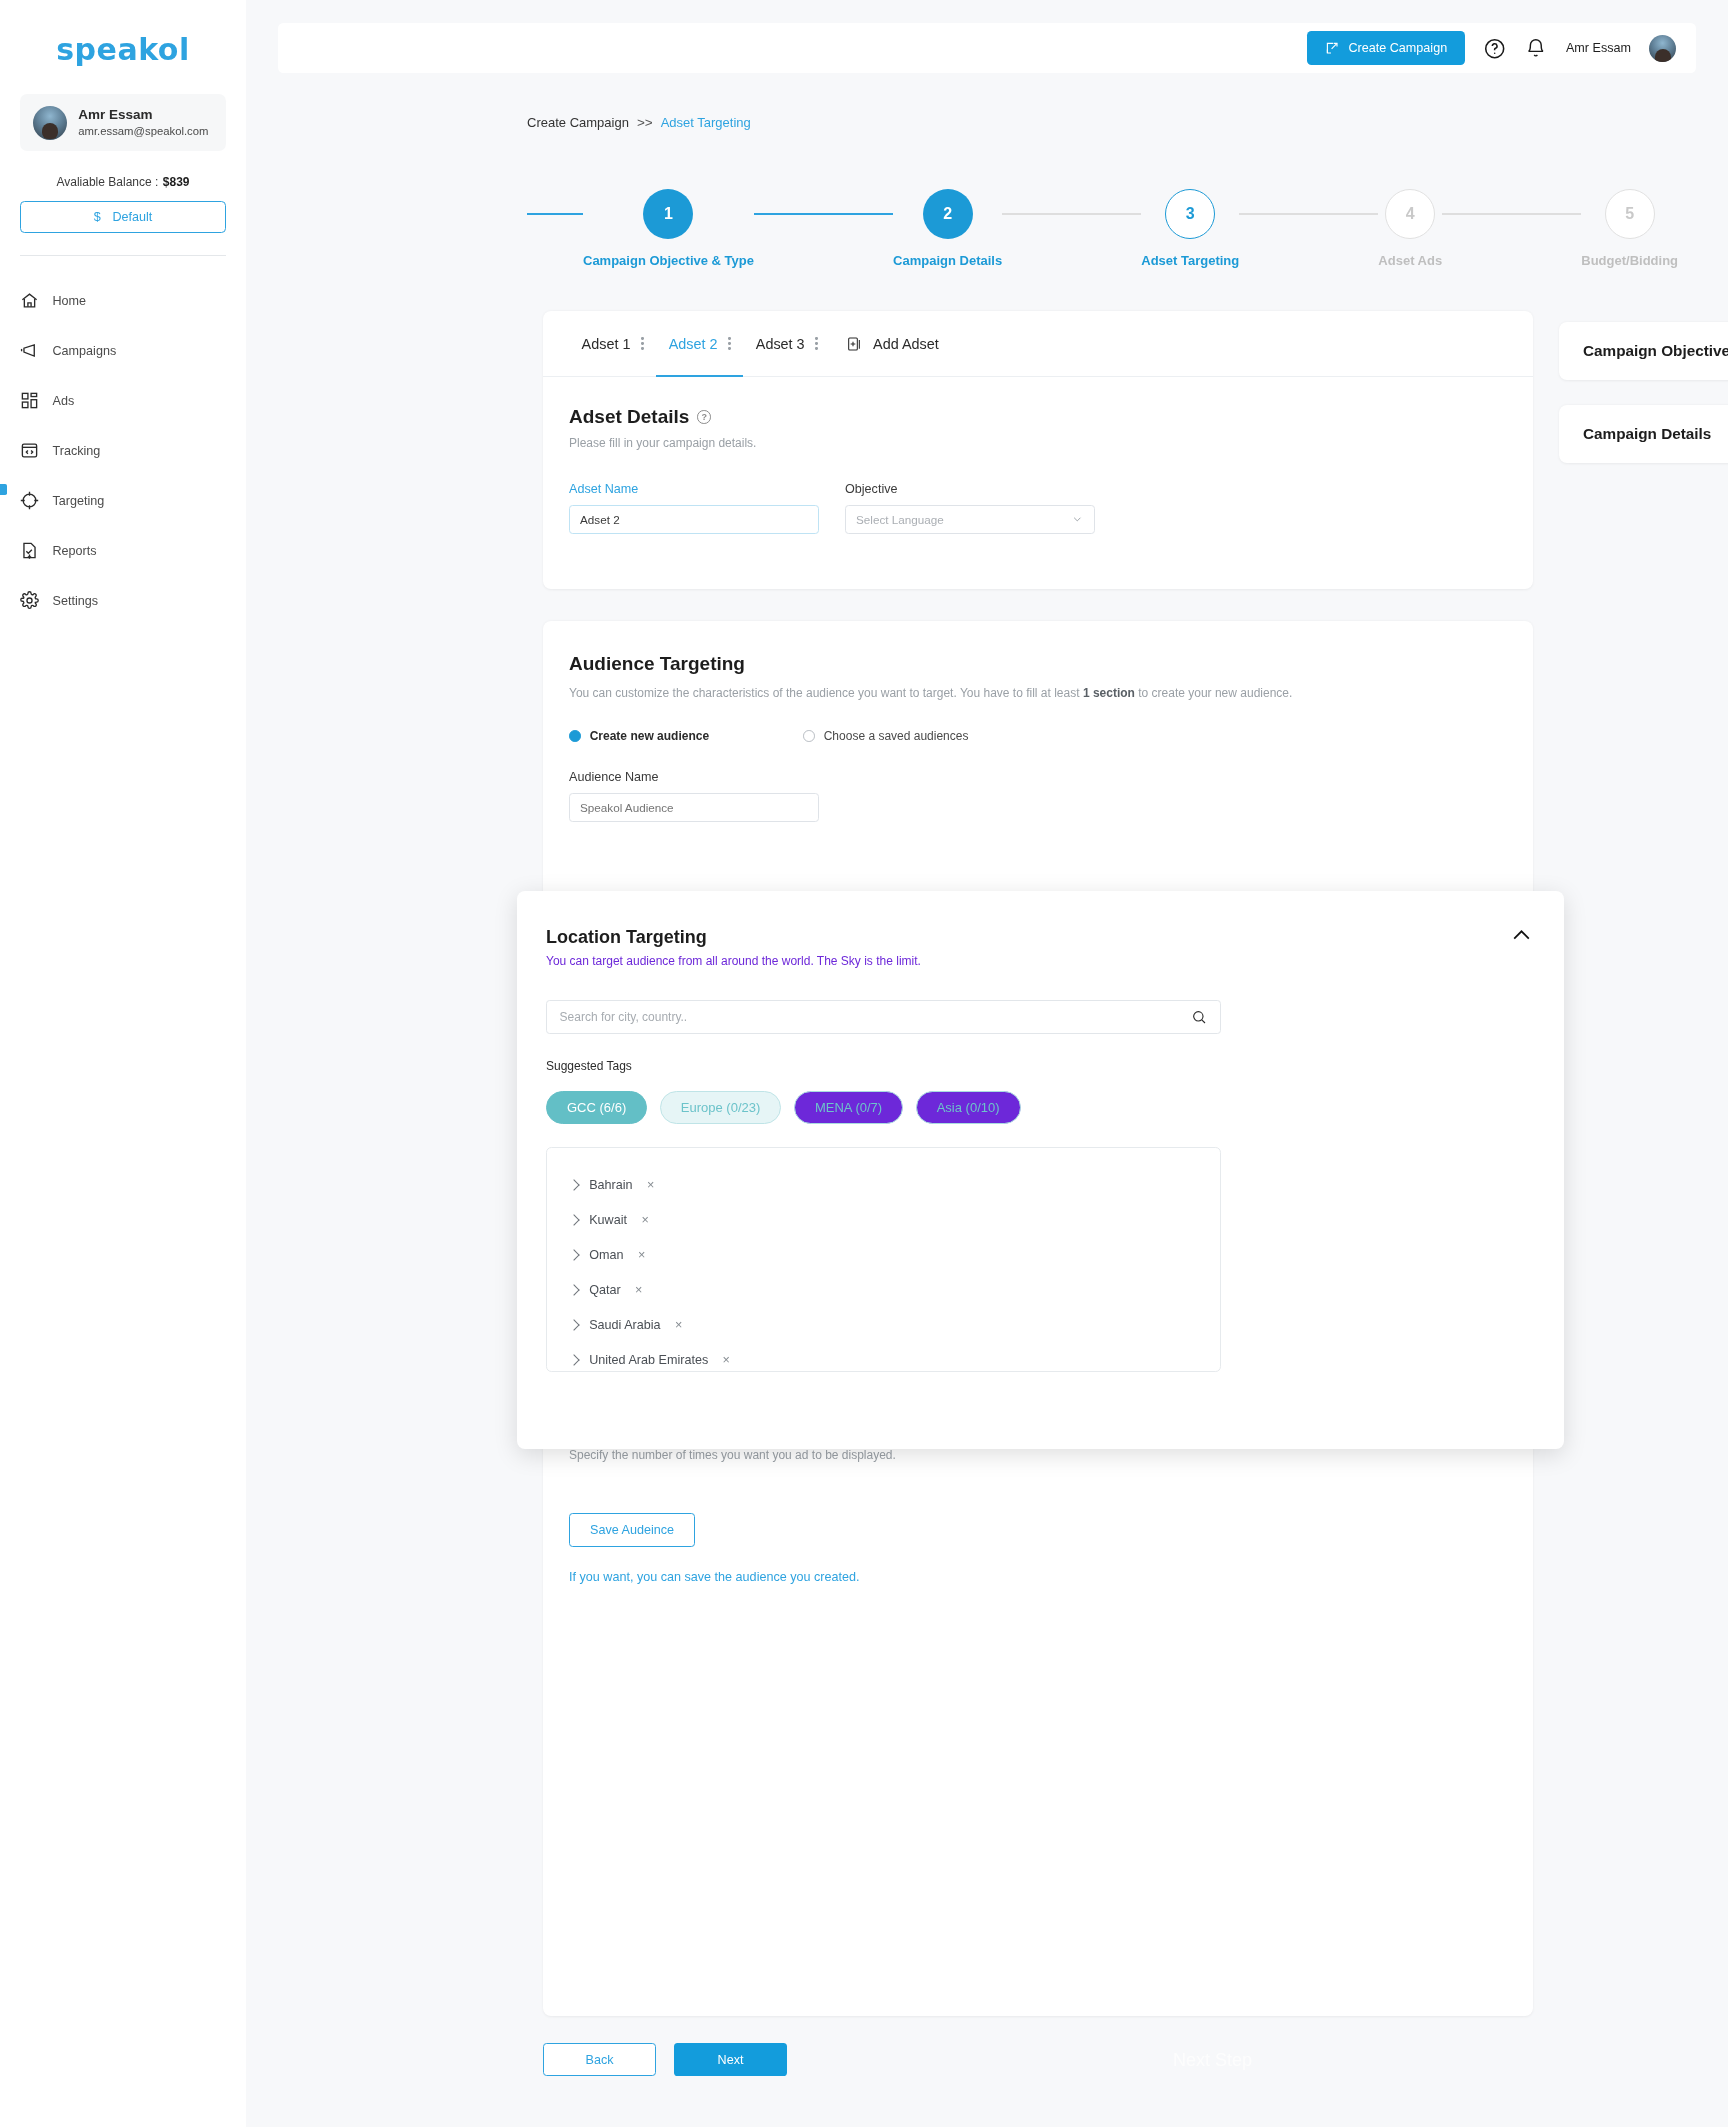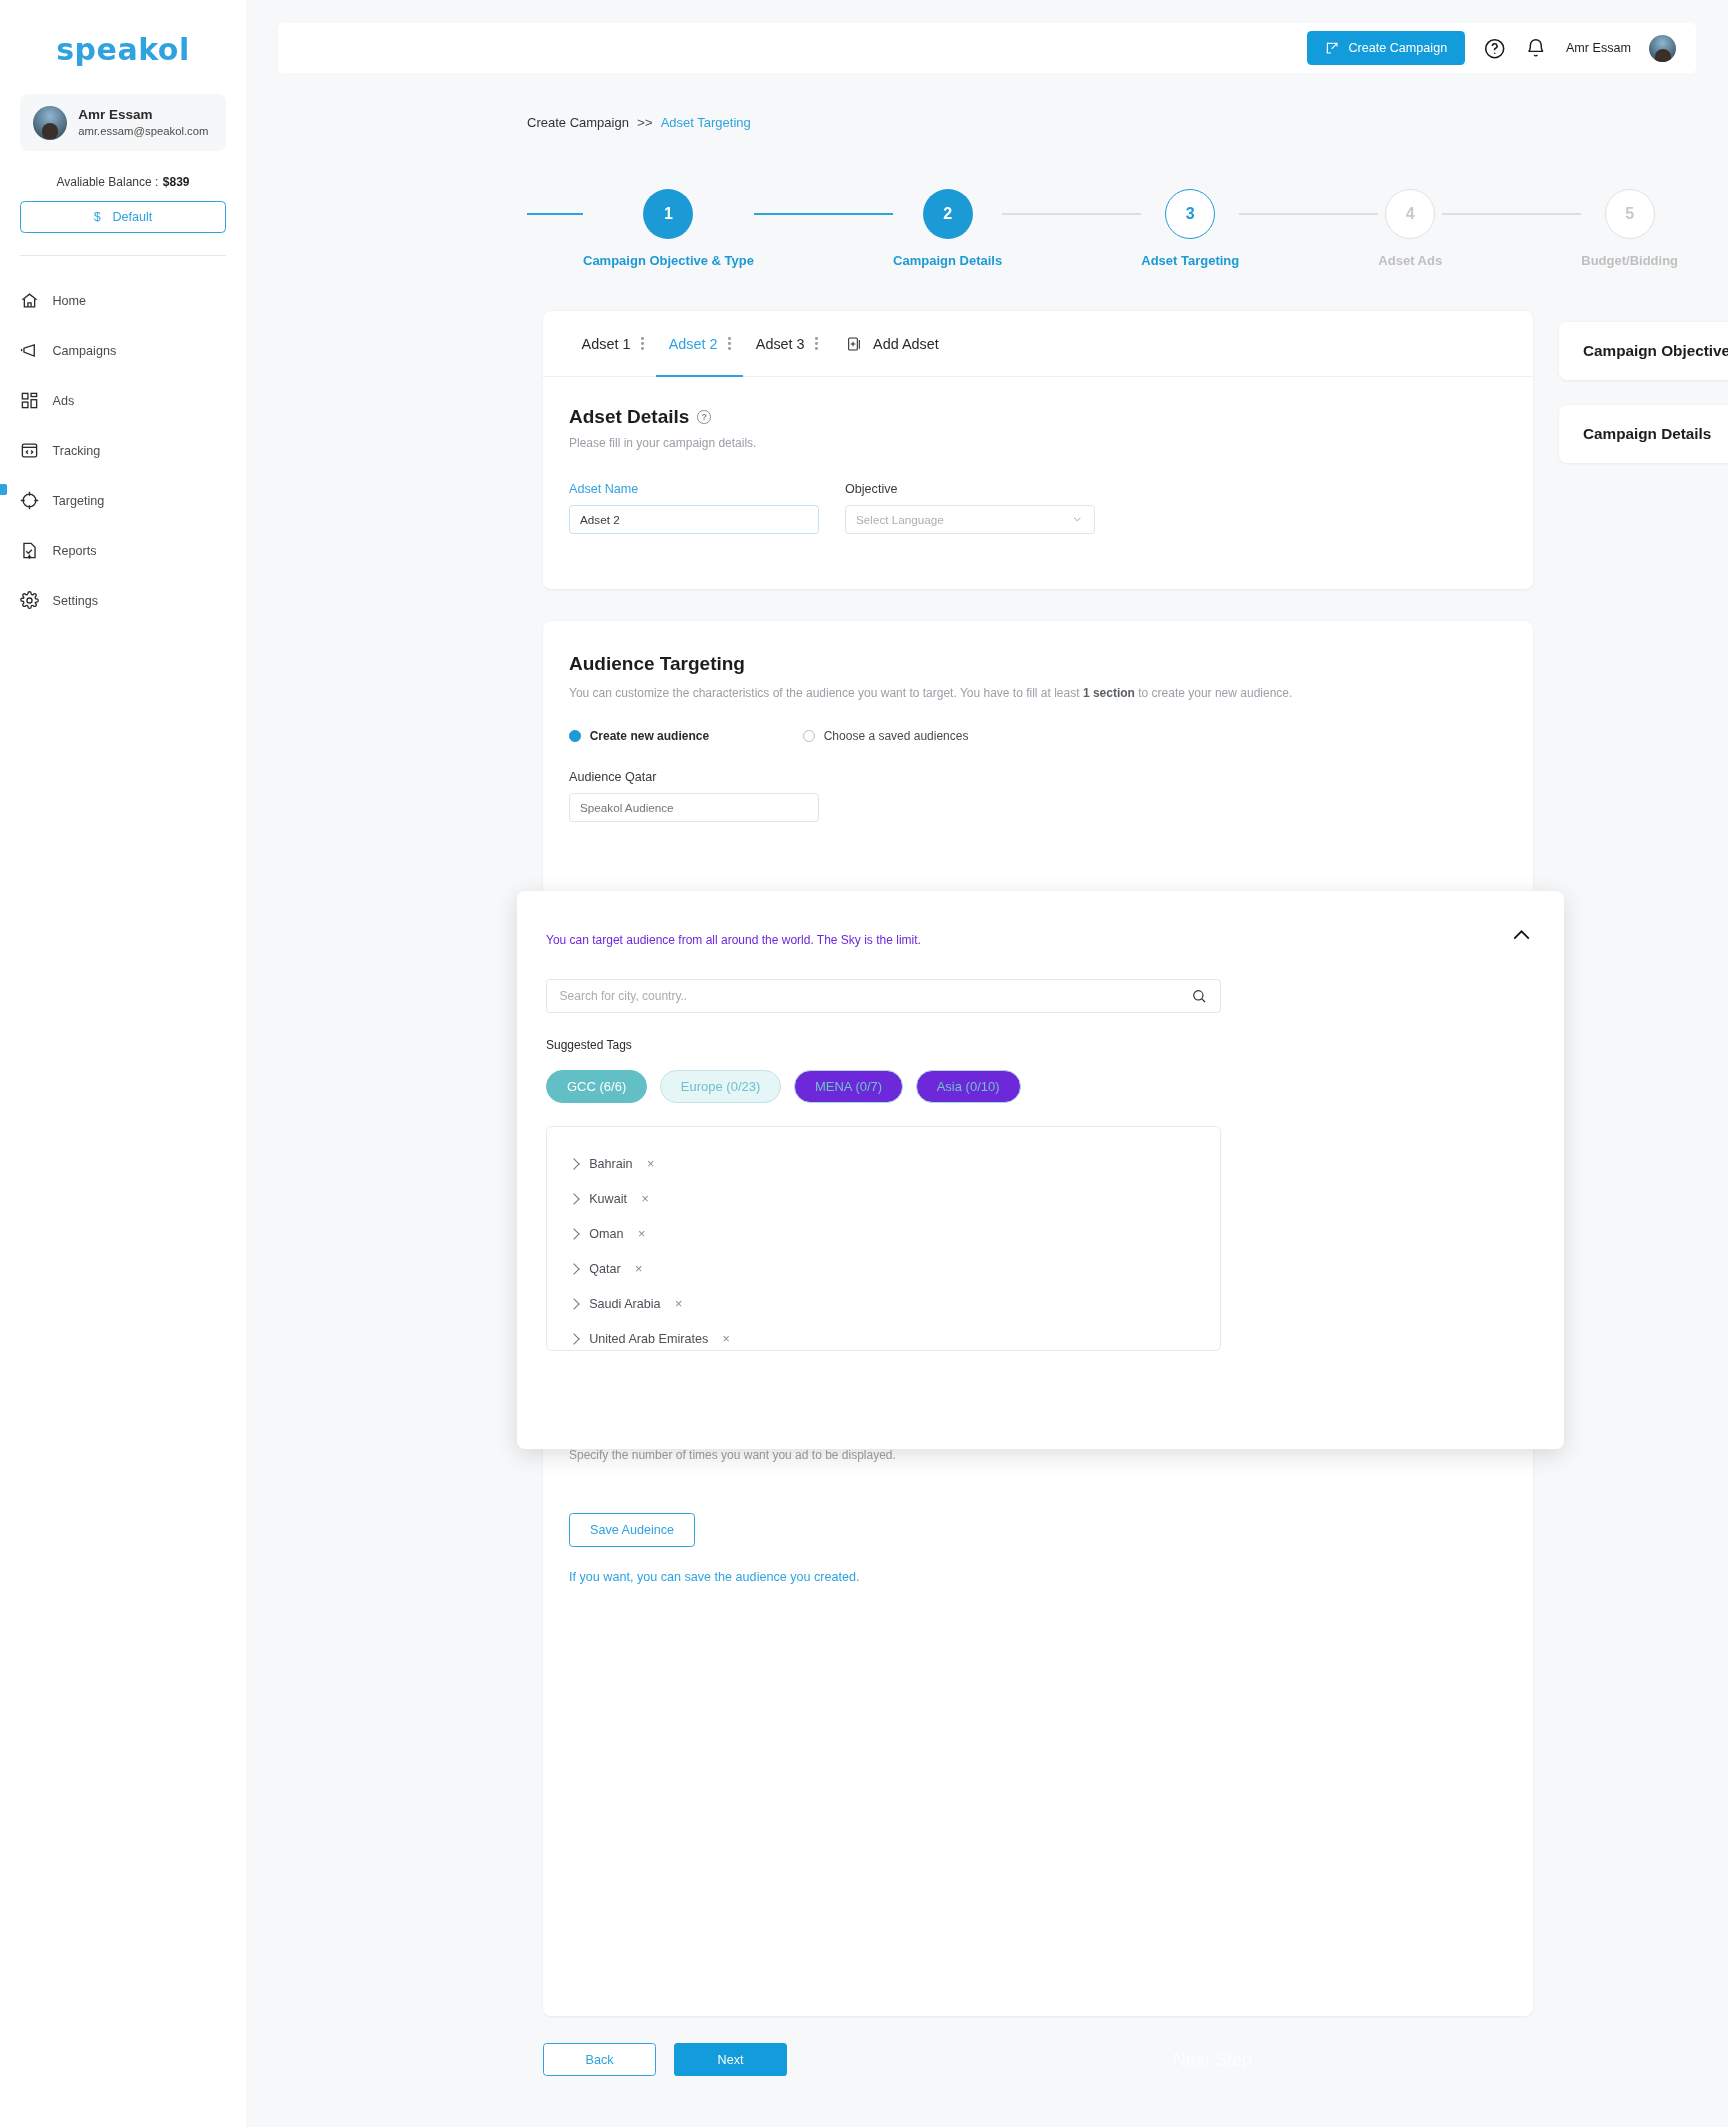--- a/index.html
+++ b/index.html
@@ -487,21 +487,21 @@
             <span class="rdot on"></span>
             <span class="radio-lbl">Create new audience</span>
           </label>
           <label class="radio">
             <span class="rdot"></span>
             <span class="radio-lbl norm">Choose a saved audiences</span>
           </label>
         </div>
 
         <div style="margin-top:27px">
-          <div class="field-label dark">Audience Qatar</div>
+          <div class="field-label dark">Audience Name</div>
           <input class="input" style="border-color: rgb(223, 227, 232);" placeholder="Speakol Audience">
         </div>
       </div>
 
       <div style="padding:0 26px; margin-top:281px">
         <div class="acc-row">
           <div class="acc-title">Publishers</div>
           <div class="acc-sub">Target some of the regions most premium websites.</div>
           <span class="chev">
             <svg viewBox="0 0 24 24" width="21.6" height="21.6" fill="none" stroke="#1b1b1b" stroke-width="1.7">
@@ -543,20 +543,21 @@
       </div>
     </section>
 
     <section class="modal">
       <span class="up-chev">
         <svg viewBox="0 0 24 24" width="25" height="25" fill="none" stroke="#111" stroke-width="1.7">
             <path d="M5 15l7-7 7 7"></path>
           </svg>
       </span>
       <div class="modal-inner">
+        <div class="modal-title">Location Targeting</div>
         <div class="modal-sub">You can  target audience from all around the world. The Sky is the limit.</div>
 
         <div class="search-box">
           <input placeholder="Search for city, country.." style="">
           <span>
             <svg viewBox="0 0 24 24" width="16" height="16" fill="none" stroke="#2b2b2b" stroke-width="1.7">
                 <circle cx="11" cy="11" r="7"></circle>
                 <path d="M16.2 16.2L21 21"></path>
               </svg>
           </span>

